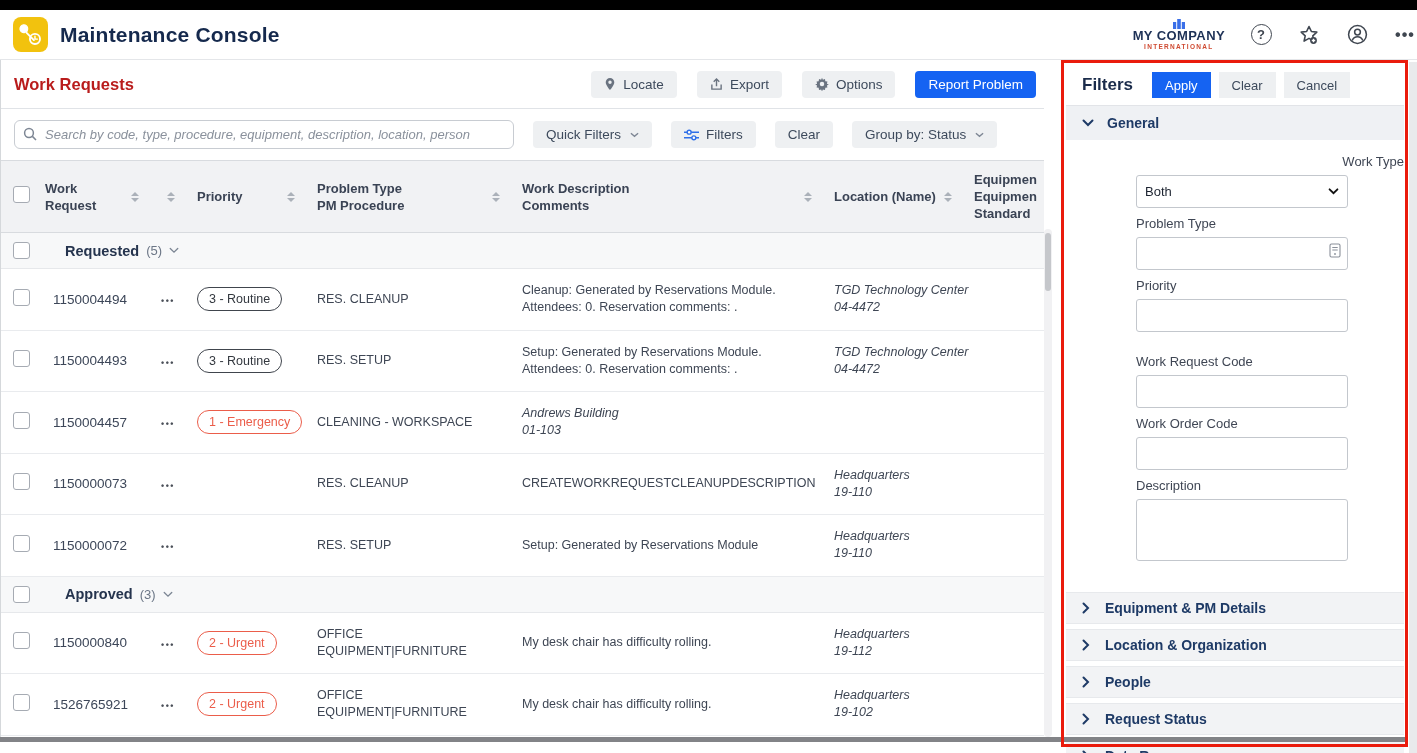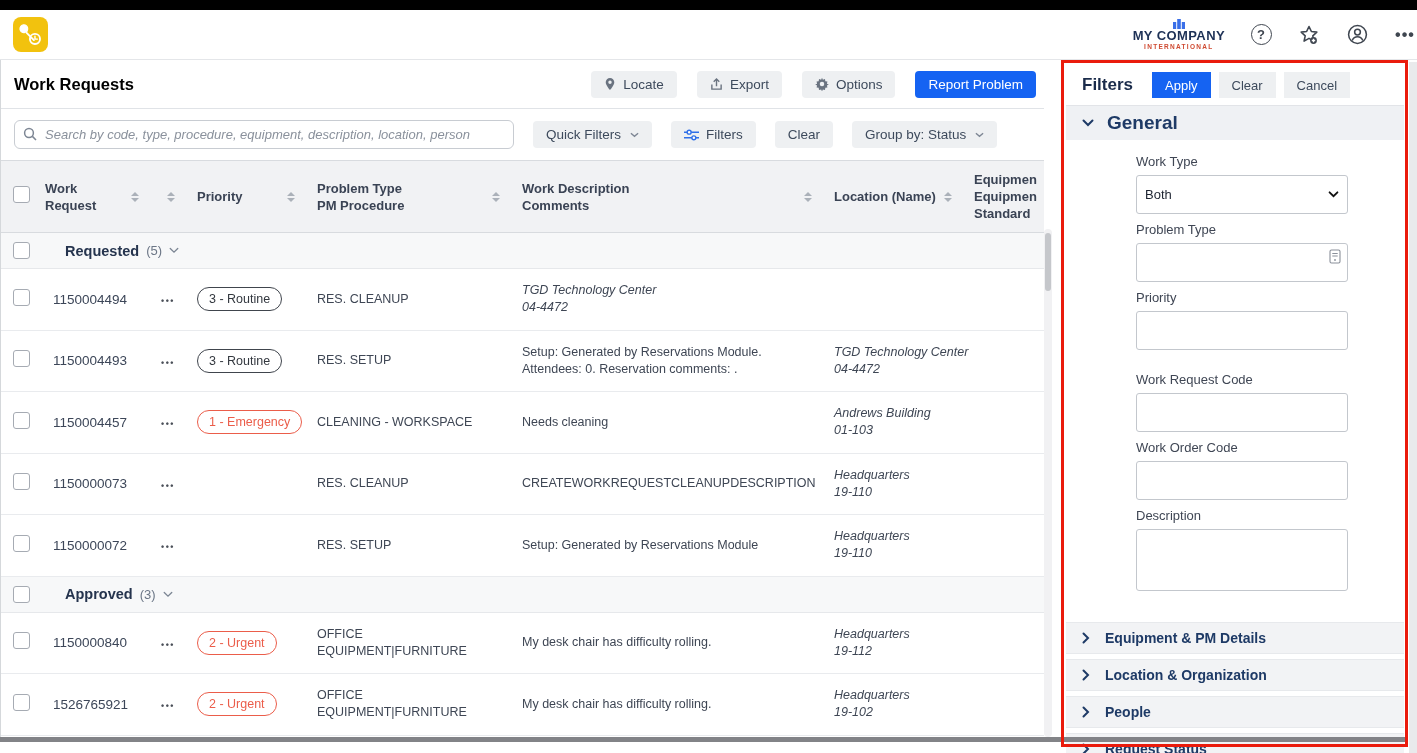--- a/index.html
+++ b/index.html
@@ -26,21 +26,21 @@
   .help-circle { width:21px; height:21px; border:1.7px solid #3f4650; border-radius:50%;
     display:flex; align-items:center; justify-content:center; font-size:13px; font-weight:bold; color:#3f4650; }
   .ellipsis-glyph { font-size:16px; font-weight:bold; color:#3f4650; letter-spacing:1px; }
 
   
   .left-pane { position:absolute; left:0; top:60px; width:1044px; height:678px; background:#fff;
     border-left:1px solid #d5d8db; overflow:hidden; }
 
   .page-toolbar { position:relative; height:49px; border-bottom:1px solid #e0e3e7;
     display:flex; align-items:center; padding:0 8px 0 13px; }
-  .page-title { font-size:16.5px; font-weight:bold; color:#000000; }
+  .page-title { font-size:16.5px; font-weight:bold; color:#b91c1c; }
   .toolbar-actions { margin-left:auto; display:flex; gap:20px; align-items:center; }
   .btn { display:inline-flex; align-items:center; gap:7px; height:27px; padding:0 13px;
     background:#eef0f2; border:none; border-radius:4px; font-size:13.5px; color:#3d4a5c;
     font-family:inherit; cursor:pointer; }
   .btn-primary { background:#1563f2; color:#fff; font-size:13.5px; }
 
   .filter-row { display:flex; align-items:center; gap:19px; padding:11px 0 11px 13px; height:51px; }
   .search-box { position:relative; width:500px; height:29px; }
   .search-box input { width:100%; height:100%; border:1px solid #c8ccd2; border-radius:6px;
     padding:0 10px 0 30px; font-size:13px; font-style:italic; color:#444; font-family:inherit; outline:none; }
@@ -97,24 +97,24 @@
   .filters-panel { position:absolute; left:1066px; top:65px; width:338px; height:678px;
     background:#fff; z-index:10; }
   .fp-header { height:41px; display:flex; align-items:center; border-bottom:1px solid #e2e4e8;
     padding-left:16px; gap:0; }
   .fp-title { font-size:17px; font-weight:bold; color:#1b2c4b; width:70px; }
   .fp-btn { height:26px; padding:0 13px; border:none; border-radius:0; background:#eef0f2;
     color:#3d4a5c; font-size:13px; font-family:inherit; cursor:pointer; margin-right:8px; }
   .fp-btn.primary { background:#1563f2; color:#fff; }
   .fp-section-open { height:34px; background:#eff1f4; display:flex; align-items:center;
     padding-left:16px; gap:13px; cursor:pointer; }
-  .fp-section-open .sec-label { font-size:19px; font-weight:bold; color:#1e3a66; }
+  .fp-section-open .sec-label { font-size:14px; font-weight:bold; color:#1e3a66; }
   .fp-form { padding:14px 0 14px 70px; }
   .fp-label { font-size:13px; color:#3f4654; margin-bottom:6px; margin-top:8px; }
-  .fp-input, .fp-select, .fp-textarea { width:212px; height:39px; border:1px solid #c3c7cd;
+  .fp-input, .fp-select, .fp-textarea { width:212px; height:33px; border:1px solid #c3c7cd;
     border-radius:3px; font-size:13px; color:#1c2330; font-family:inherit; padding:0 8px; outline:none;
     background:#fff; }
   .fp-select { display:flex; align-items:center; justify-content:space-between; cursor:pointer; }
   .fp-input-wrap { position:relative; width:212px; }
   .fp-input-wrap .picker-icon { position:absolute; right:7px; top:6px; cursor:pointer; }
   .fp-textarea { height:62px; resize:none; padding-top:5px; }
   .fp-gap { height:14px; }
   .fp-sections { margin-top:13px; }
   .fp-section-collapsed { height:32px; background:#f2f3f5; border-top:1px solid #e7e9ec;
     border-bottom:1px solid #e7e9ec; margin-bottom:5px; display:flex; align-items:center;
@@ -137,20 +137,21 @@
       <div class="brand-logo">
         <svg width="26" height="26" viewBox="0 0 36 36">
           <g stroke="#fff" fill="none" stroke-width="2.6" stroke-linecap="round">
             <path d="M12 15 L22 25"></path>
             <path d="M13.5 9.5 A5.4 5.4 0 1 0 9.5 14.5 L12.5 13 L13.5 9.5 Z" fill="#fff" stroke-width="1.6"></path>
             <circle cx="23.5" cy="23.5" r="7"></circle>
             <path d="M23.5 19.8 v3.9 h3.4" stroke-width="2"></path>
           </g>
         </svg>
       </div>
+      <div class="app-title">Maintenance Console</div>
     </div>
     <div class="header-right">
       <div class="company-logo">
         <svg width="16" height="10" viewBox="0 0 16 10">
           <rect x="2" y="3" width="3.2" height="7" fill="#3a6fe8"></rect>
           <rect x="6.2" y="0" width="3.6" height="10" fill="#3a6fe8"></rect>
           <rect x="10.8" y="3" width="3.2" height="7" fill="#3a6fe8"></rect>
         </svg>
         <span class="company-name">MY COMPANY</span>
         <span class="company-tag">INTERNATIONAL</span>
@@ -325,20 +326,21 @@
       <path d="M1.5 1.5 L6 6 L10.5 1.5" stroke="#7c8694" stroke-width="1.6" fill="none" stroke-linecap="round"></path>
     </svg>
   </div>
 
   <div class="grid-row data-row">
     <div><span class="cb"></span></div>
     <div class="cell-code">1150004494</div>
     <div><span class="row-menu">•••</span></div>
     <div><span class="badge routine">3 - Routine</span></div>
     <div class="cell-problem">RES. CLEANUP</div>
+    <div class="cell-desc">Cleanup: Generated by Reservations Module. Attendees: 0. Reservation comments: .</div>
     <div class="cell-loc">
       <div>TGD Technology Center</div>
       <div>04-4472</div>
     </div>
     <div class="cell-equip"></div>
   </div>
 
   <div class="grid-row data-row">
     <div><span class="cb"></span></div>
     <div class="cell-code">1150004493</div>
@@ -352,21 +354,20 @@
     </div>
     <div class="cell-equip"></div>
   </div>
 
   <div class="grid-row data-row">
     <div><span class="cb"></span></div>
     <div class="cell-code">1150004457</div>
     <div><span class="row-menu">•••</span></div>
     <div><span class="badge alert">1 - Emergency</span></div>
     <div class="cell-problem">CLEANING - WORKSPACE</div>
-    <div class="cell-desc">Needs cleaning</div>
     <div class="cell-loc">
       <div>Andrews Building</div>
       <div>01-103</div>
     </div>
     <div class="cell-equip"></div>
   </div>
 
   <div class="grid-row data-row">
     <div><span class="cb"></span></div>
     <div class="cell-code">1150000073</div>
@@ -447,21 +448,21 @@
     </div>
 
     <div class="fp-section-open">
       <svg width="12" height="8" viewBox="0 0 12 8">
         <path d="M1.5 1.5 L6 6 L10.5 1.5" stroke="#1e3a66" stroke-width="2" fill="none" stroke-linecap="round"></path>
       </svg>
       <span class="sec-label">General</span>
     </div>
 
     <div class="fp-form">
-      <div class="fp-label" style="margin-top:0;">Work Type</div>
+      <div class="fp-label" style="margin-top:0;text-align:right;">Work Type</div>
       <div class="fp-select">
         <span>Both</span>
         <svg width="11" height="7" viewBox="0 0 12 8">
           <path d="M1.5 1.5 L6 6 L10.5 1.5" stroke="#111" stroke-width="2.1" fill="none" stroke-linecap="round"></path>
         </svg>
       </div>
 
       <div class="fp-label">Problem Type</div>
       <div class="fp-input-wrap">
         <input class="fp-input" value="" style="">

